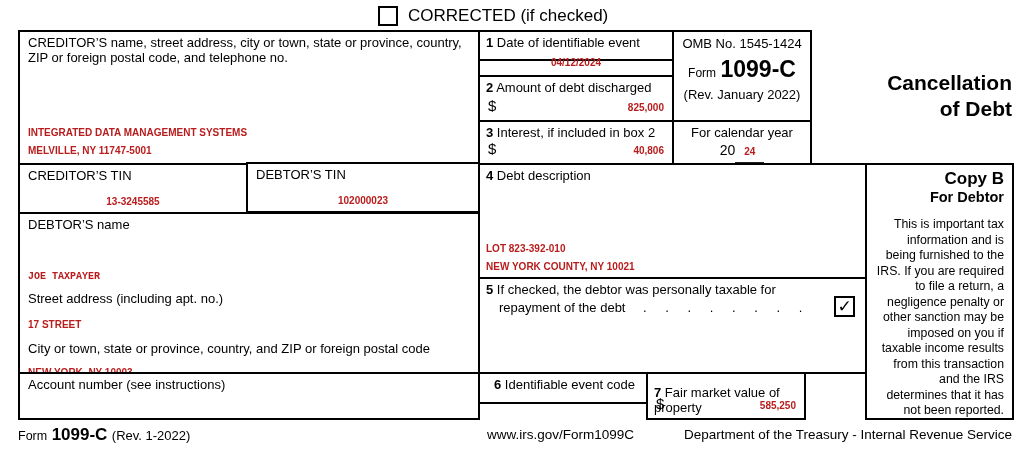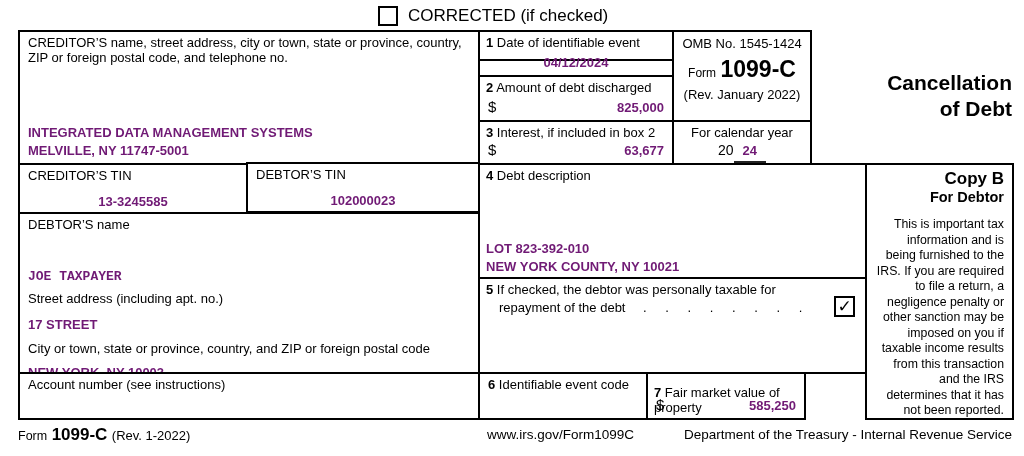--- a/index.html
+++ b/index.html
@@ -1,21 +1,21 @@
 <!DOCTYPE html>
 <html><head>
 <meta charset="utf-8">
 <style>
   html,body{margin:0;padding:0;background:#fff;}
   #page{position:relative;width:1024px;height:456px;background:#fff;
         font-family:"Liberation Sans","DejaVu Sans",sans-serif;color:#000;overflow:hidden;}
   .cell{position:absolute;border:2px solid #000;box-sizing:border-box;background:#fff;}
   .label{font-size:13px;line-height:15px;}
   .num{font-weight:bold;}
-  .val{color:#701a75;font-weight:bold;font-size:13px;line-height:18px;}
+  .val{color:#b91c1c;font-weight:bold;font-size:10px;line-height:18px;}
   .amount-row{position:absolute;left:8px;right:8px;bottom:3px;display:flex;
               justify-content:space-between;align-items:baseline;}
   .dollar{font-size:15px;}
   .checkbox{border:2px solid #000;background:#fff;box-sizing:border-box;
             display:flex;align-items:center;justify-content:center;}
   .center{text-align:center;}
 </style>
 </head>
 <body>
 
@@ -47,21 +47,21 @@
     <div class="amount-row">
       <span class="dollar">$</span>
       <span class="val">825,000</span>
     </div>
   </div>
 
   <div class="cell" style="left:478px;top:120px;width:196px;height:45px;padding:3px 6px;">
     <div class="label"><span class="num">3</span> <span>Interest, if included in box 2</span></div>
     <div class="amount-row">
       <span class="dollar">$</span>
-      <span class="val">63,677</span>
+      <span class="val">40,806</span>
     </div>
   </div>
 
   <div class="cell center" style="left:672px;top:30px;width:140px;height:92px;padding:4px 4px;">
     <div class="label">OMB No. 1545-1424</div>
     <div style="margin-top:5px;">
       <span style="font-size:12px;">Form</span>
       <span style="font-size:23px;font-weight:bold;">1099-C</span>
     </div>
     <div class="label" style="margin-top:4px;">(Rev. January 2022)</div>
@@ -110,21 +110,21 @@
     <div class="checkbox" style="position:absolute;right:10px;top:17px;width:21px;height:21px;">
       <span style="font-size:17px;font-weight:bold;line-height:17px;">✓</span>
     </div>
   </div>
 
   <div class="cell" style="left:18px;top:372px;width:462px;height:48px;padding:3px 8px;">
     <div class="label">Account number (see instructions)</div>
     <div class="val"></div>
   </div>
 
-  <div class="cell" style="left:478px;top:372px;width:191px;height:48px;padding:3px 8px;">
+  <div class="cell" style="left:478px;top:372px;width:191px;height:32px;padding:3px 14px;">
     <div class="label"><span class="num">6</span> <span>Identifiable event code</span></div>
     <div class="val"></div>
   </div>
 
   <div class="cell" style="left:646px;top:372px;width:160px;height:48px;padding:11px 6px;">
     <div class="label"><span class="num">7</span> <span>Fair market value of property</span></div>
     <div class="amount-row">
       <span class="dollar">$</span>
       <span class="val">585,250</span>
     </div>

